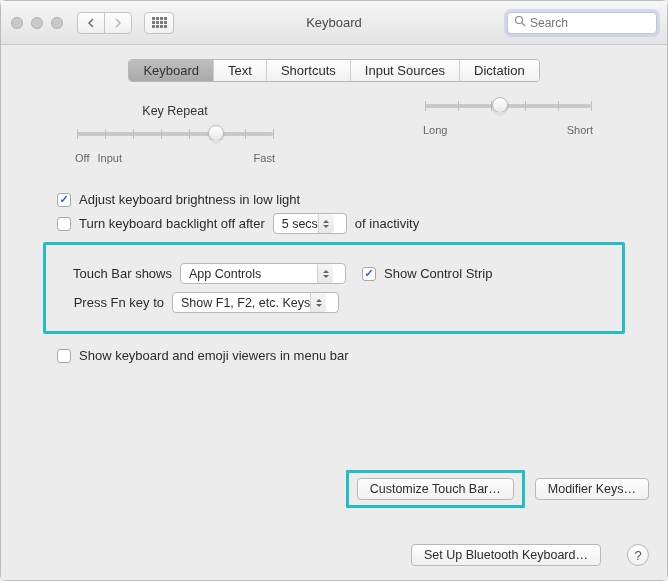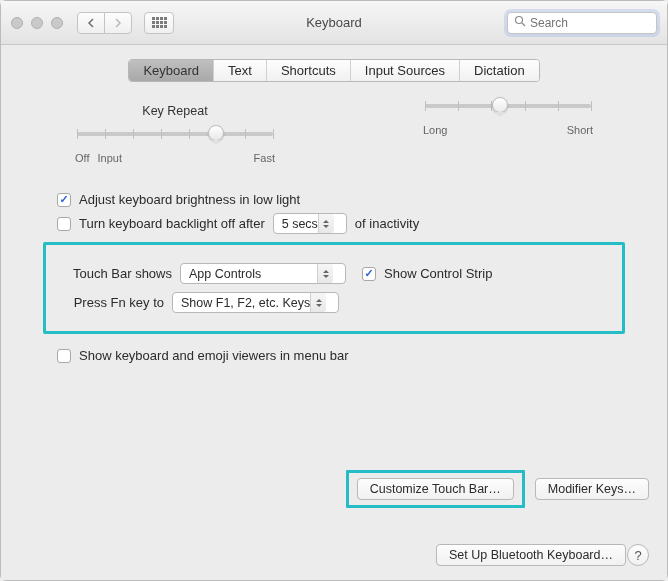--- a/index.html
+++ b/index.html
@@ -125,21 +125,21 @@
   .bottom {
     position:absolute; right: 18px; bottom: 72px; display:flex; gap:10px; align-items:center;
   }
   .btn {
     height:22px; padding:0 12px; border:1px solid #b8b8b8; border-radius:4px;
     background: linear-gradient(#fdfdfd,#f1f1f1); font-size:12.5px;
     display:flex; align-items:center;
   }
   .hlbtn { border:3px solid #25bcc5; padding:5px 8px; border-radius:1px;}
   .footer {
-    position:absolute; right:18px; bottom:14px; display:flex; gap:1px; align-items:flex-end;
+    position:absolute; right:18px; bottom:14px; display:flex; gap:26px; align-items:flex-end;
   }
   .helpbtn {
     width:22px; height:22px; border-radius:50%; border:1px solid #b8b8b8;
     background:linear-gradient(#fdfdfd,#f0f0f0);
     display:flex; align-items:center; justify-content:center; font-size:13px; color:#555;
   }
 </style>
 </head>
 <body>
 

